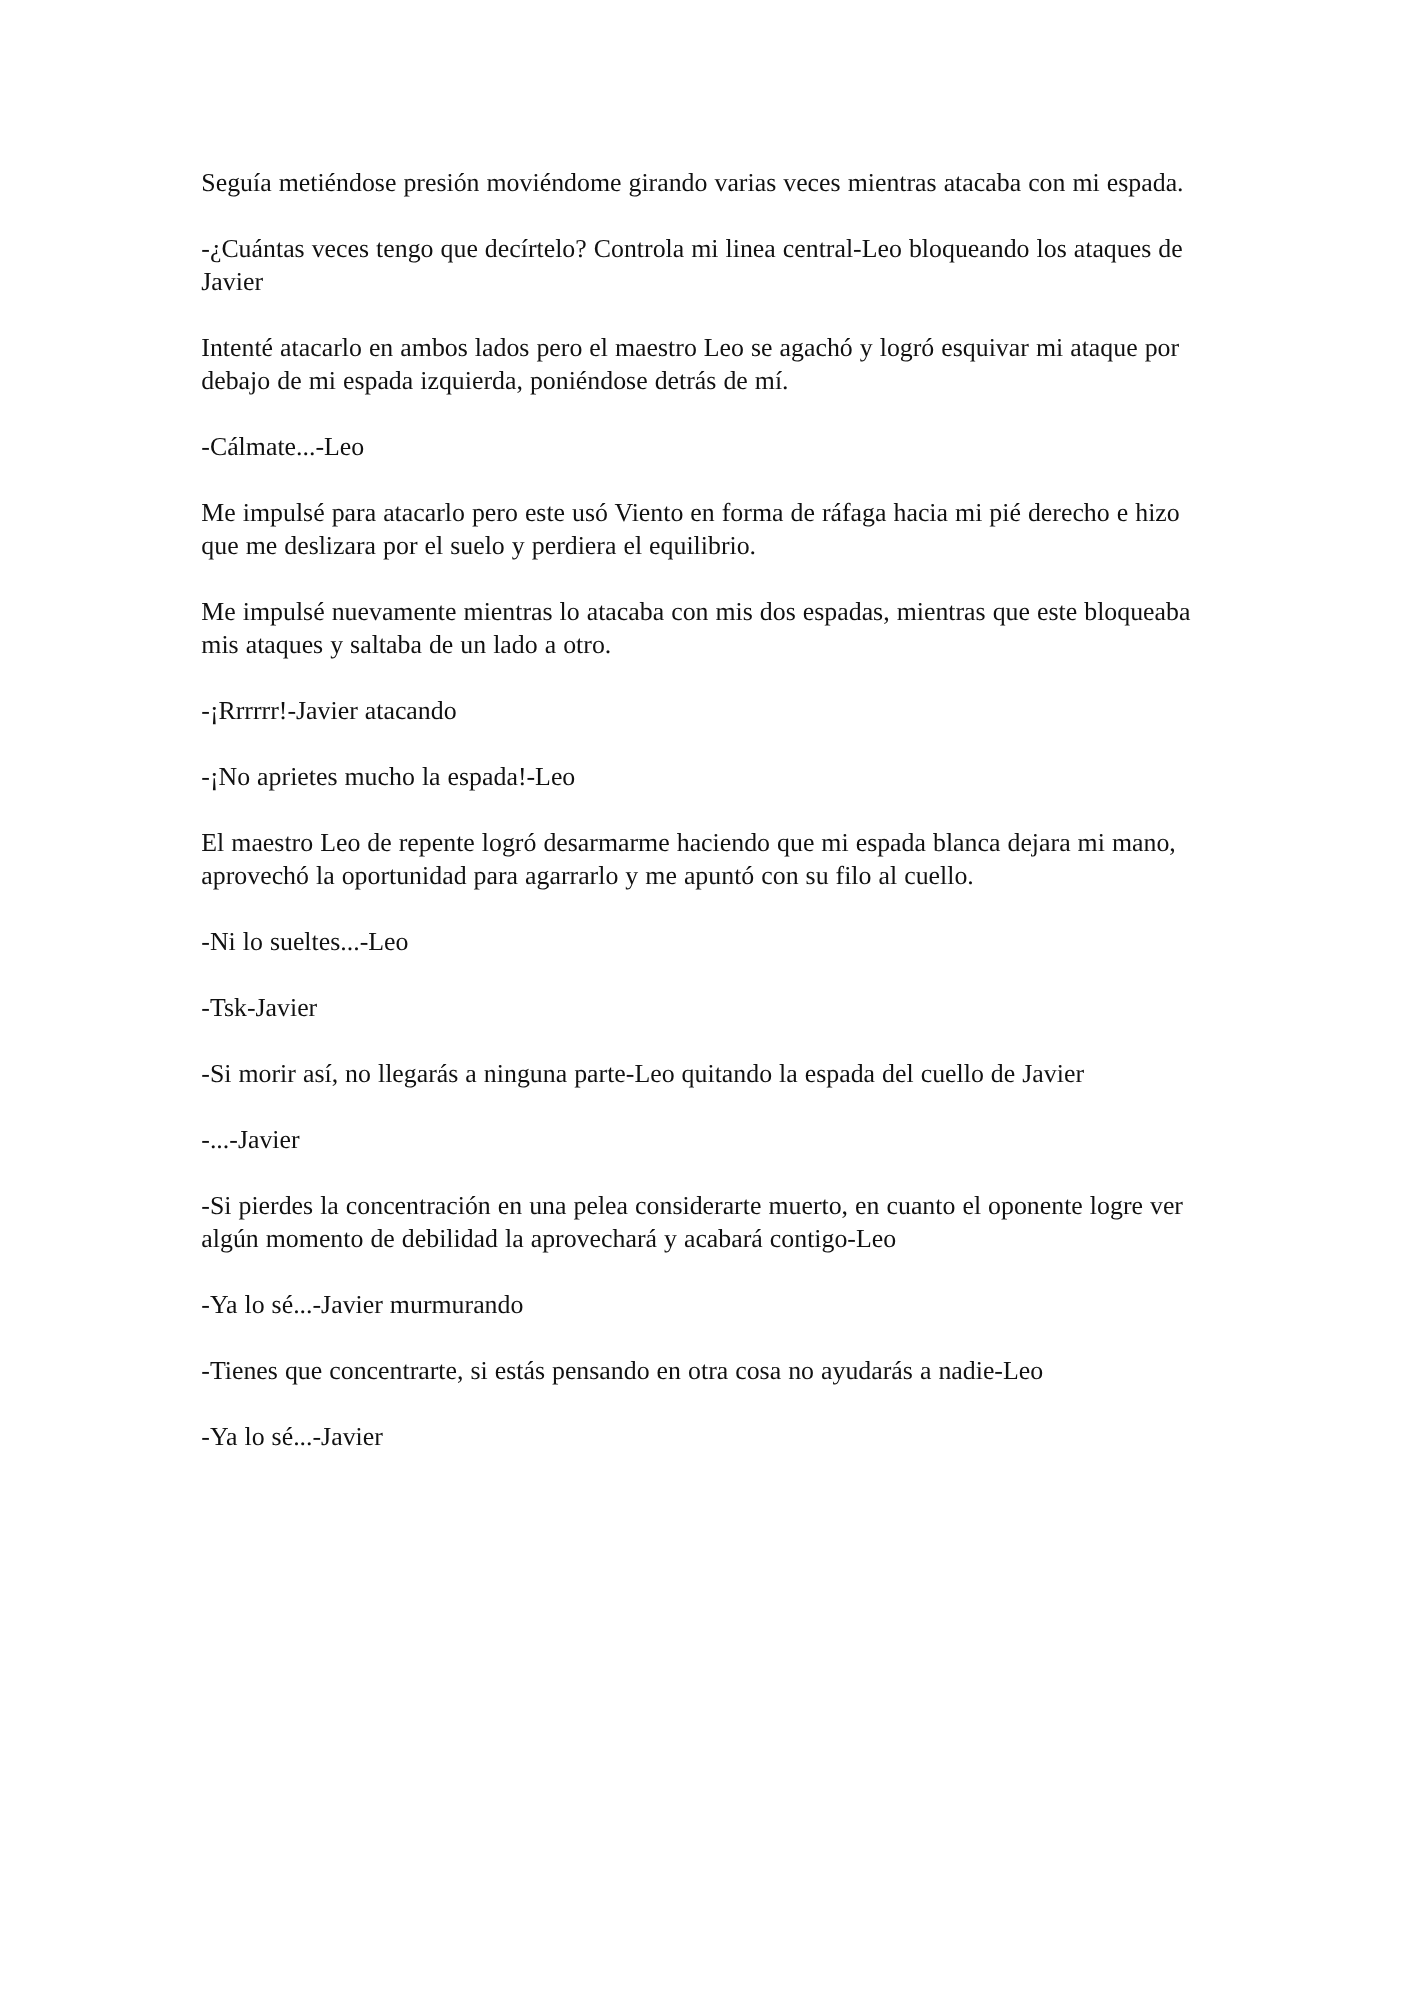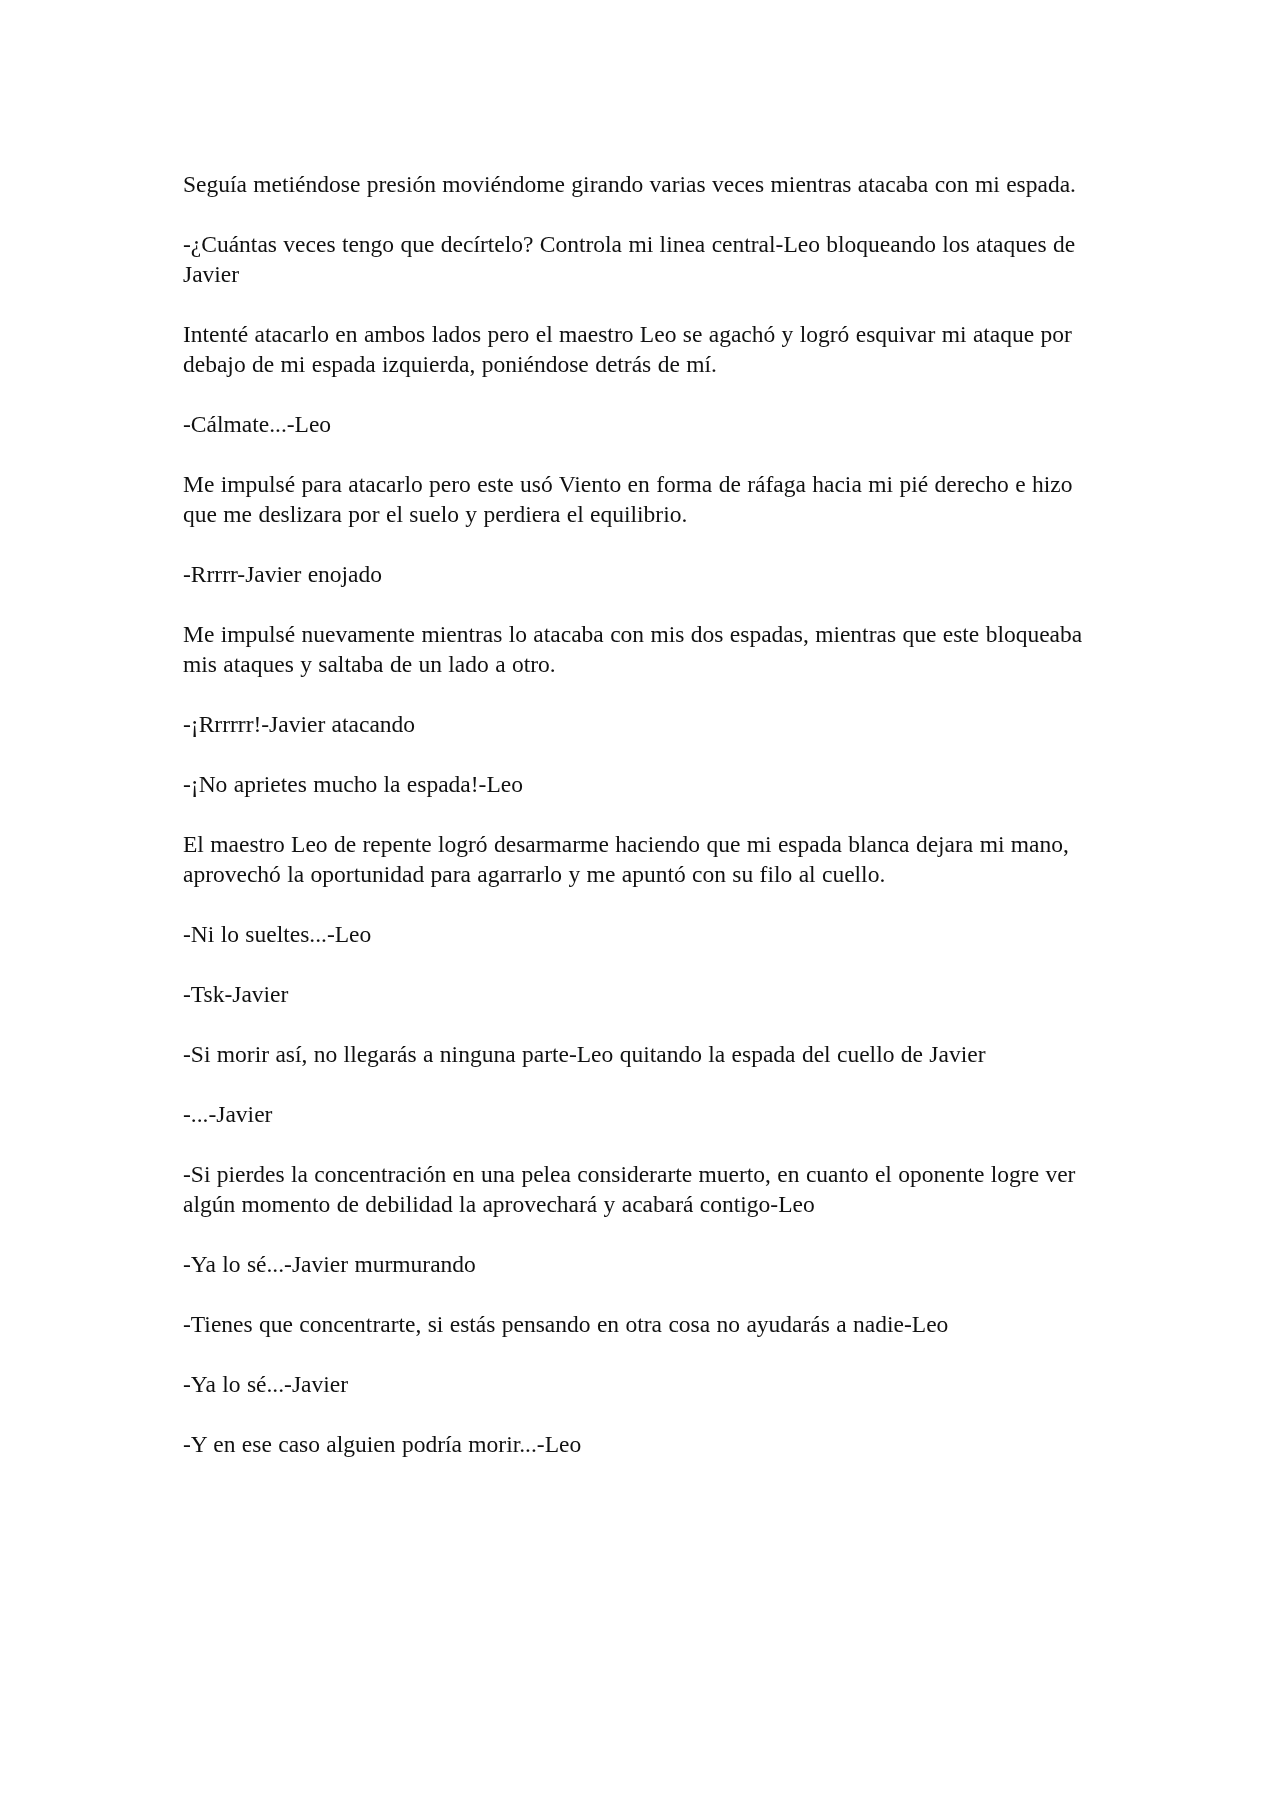--- a/index.html
+++ b/index.html
@@ -9,21 +9,21 @@
   }
   body {
     width: 1280px;
     height: 1810px;
     position: relative;
     overflow: hidden;
   }
   .page {
     position: absolute;
     left: 183px;
-    top: 169px;
+    top: 152px;
     width: 905px;
     font-family: "Liberation Serif", "DejaVu Serif", serif;
     font-size: 23.5px;
     line-height: 30px;
     color: #111111;
   }
   .para {
     margin: 0 0 30px 0;
     padding: 0;
     white-space: normal;
@@ -32,27 +32,25 @@
 </style>
 </head>
 <body>
 
 <div class="page">
   <p class="para">Seguía metiéndose presión moviéndome girando varias veces mientras atacaba con mi espada.</p>
   <p class="para">-¿Cuántas veces tengo que decírtelo? Controla mi linea central-Leo bloqueando los ataques de Javier</p>
   <p class="para">Intenté atacarlo en ambos lados pero el maestro Leo se agachó y logró esquivar mi ataque por debajo de mi espada izquierda, poniéndose detrás de mí.</p>
   <p class="para">-Cálmate...-Leo</p>
   <p class="para">Me impulsé para atacarlo pero este usó Viento en forma de ráfaga hacia mi pié derecho e hizo que me deslizara por el suelo y perdiera el equilibrio.</p>
-  <p class="para">-Rrrrr-Javier enojado</p>
   <p class="para">Me impulsé nuevamente mientras lo atacaba con mis dos espadas, mientras que este bloqueaba mis ataques y saltaba de un lado a otro.</p>
   <p class="para">-¡Rrrrrr!-Javier atacando</p>
   <p class="para">-¡No aprietes mucho la espada!-Leo</p>
   <p class="para">El maestro Leo de repente logró desarmarme haciendo que mi espada blanca dejara mi mano, aprovechó la oportunidad para agarrarlo y me apuntó con su filo al cuello.</p>
   <p class="para">-Ni lo sueltes...-Leo</p>
   <p class="para">-Tsk-Javier</p>
   <p class="para">-Si morir así, no llegarás a ninguna parte-Leo quitando la espada del cuello de Javier</p>
   <p class="para">-...-Javier</p>
   <p class="para">-Si pierdes la concentración en una pelea considerarte muerto, en cuanto el oponente logre ver algún momento de debilidad la aprovechará y acabará contigo-Leo</p>
   <p class="para">-Ya lo sé...-Javier murmurando</p>
   <p class="para">-Tienes que concentrarte, si estás pensando en otra cosa no ayudarás a nadie-Leo</p>
   <p class="para">-Ya lo sé...-Javier</p>
-  <p class="para">-Y en ese caso alguien podría morir...-Leo</p>
 </div>
 
 </body></html>

